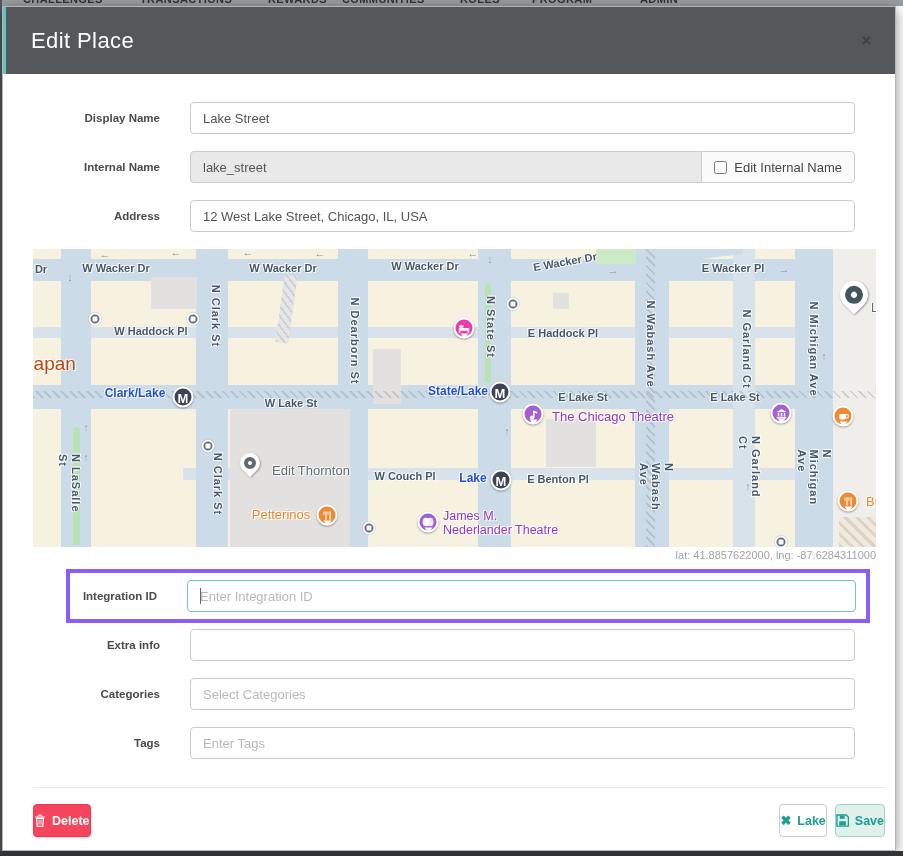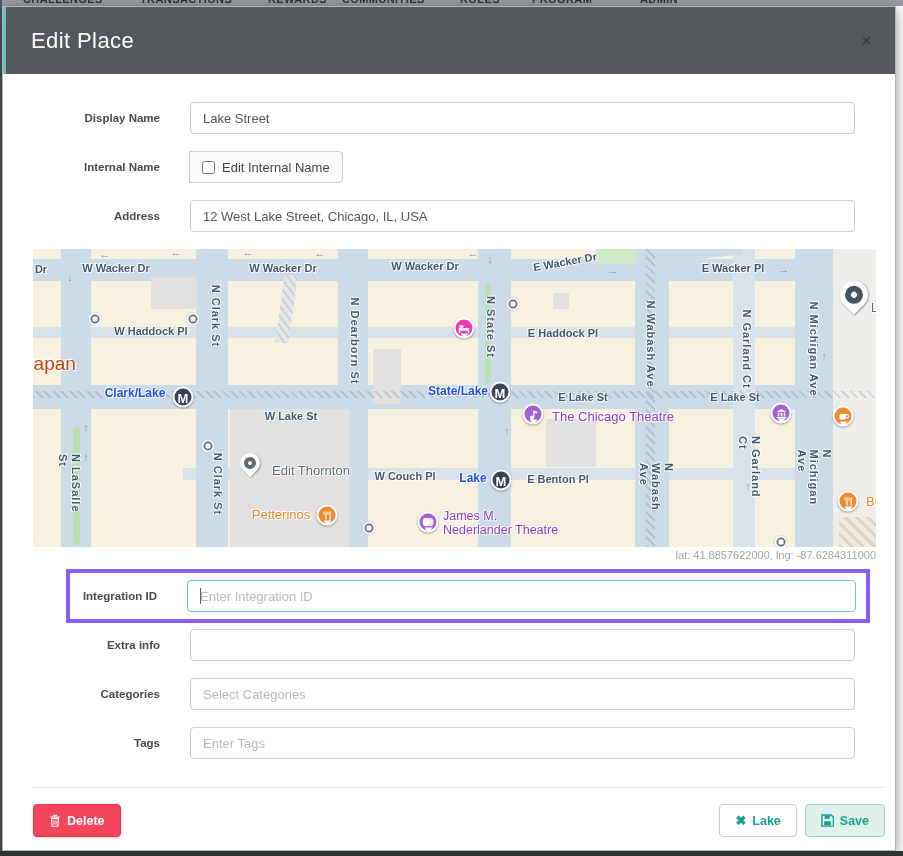--- a/index.html
+++ b/index.html
@@ -73,21 +73,21 @@
          transform:translate(-50%,-90%) rotate(-45deg); box-shadow:0 1px 2px rgba(0,0,0,.4); }
   .pin i { position:absolute; left:4px; top:4px; width:12px; height:12px; border-radius:50%; border:4px solid #5d6a73; }
   .pin.big { width:28px; height:28px; }
   .pin.big i { left:5px; top:5px; width:18px; height:18px; border:6px solid #44555f; }
   .latlng { width:843px; margin:2px -18px 0 3px; text-align:right; font-size:11px; color:#a3a3a3; }
 
   
   .modal-footer { display:flex; align-items:center; border-top:1px solid #e7e7e7; margin:28px 0 0 3px;
                   padding:16px 0 0 0; margin-right:-30px; }
   .btn { height:33px; border-radius:4px; font-weight:bold; font-size:12.5px; display:flex; align-items:center;
-         gap:6px; padding:0 15px; cursor:pointer; font-family:inherit; }
+         gap:6px; padding:0 0; cursor:pointer; font-family:inherit; }
   .btn-delete { background:#f5455c; color:#fff; border:1px solid #f33350; box-shadow:0 1px 2px rgba(0,0,0,.15); }
   .btn-close { background:#fff; color:#1a9f93; border:1px solid #ccc; }
   .btn-save { background:#e0f1ea; color:#1a9f93; border:1px solid #9ed4c8; margin-left:8px;justify-content:center; }
   .spacer { flex:1; }
   .xglyph { font-size:13px; }
 </style>
 </head>
 <body>
 
 <div class="top-strip" id="navstrip">
@@ -111,20 +111,21 @@
 
     <div class="frow">
       <div class="flabel">Display Name</div>
       <div class="ctrl"><input class="tinput" value="Lake Street" style=""></div>
     </div>
 
     <div class="frow">
       <div class="flabel">Internal Name</div>
       <div class="ctrl">
         <div class="igroup">
+          <input class="tinput" disabled="" value="lake_street" style="">
           <label class="addon">
             <input type="checkbox" style="">
             <span>Edit Internal Name</span>
           </label>
         </div>
       </div>
     </div>
 
     <div class="frow">
       <div class="flabel">Address</div>
@@ -158,21 +159,21 @@
         <div class="track" style="left: 0px; top: 142px; width: 843px; height: 7px;"></div>
         <div class="track" style="left: 613px; top: 0px; width: 9px; height: 298px;"></div>
         <div class="mlabel" style="left: 8px; top: 20px;">Dr</div>
         <div class="mlabel" style="left: 83px; top: 19px;">W Wacker Dr</div>
         <div class="mlabel" style="left: 250px; top: 19px;">W Wacker Dr</div>
         <div class="mlabel" style="left: 392px; top: 17px;">W Wacker Dr</div>
         <div class="mlabel" style="left: 532px; top: 13px; transform: translate(-50%, -50%) rotate(-10deg);">E Wacker Dr</div>
         <div class="mlabel" style="left: 700px; top: 19px;">E Wacker Pl</div>
         <div class="mlabel" style="left: 118px; top: 82px;">W Haddock Pl</div>
         <div class="mlabel" style="left: 530px; top: 84px;">E Haddock Pl</div>
-        <div class="mlabel" style="left: 258px; top: 167px;">W Lake St</div>
+        <div class="mlabel" style="left: 258px; top: 154px;">W Lake St</div>
         <div class="mlabel" style="left: 550px; top: 148px;">E Lake St</div>
         <div class="mlabel" style="left: 702px; top: 148px;">E Lake St</div>
         <div class="mlabel" style="left: 372px; top: 227px;">W Couch Pl</div>
         <div class="mlabel" style="left: 525px; top: 230px;">E Benton Pl</div>
         <div class="mlabel v" style="left: 36px; top: 236px;">N LaSalle St</div>
         <div class="mlabel v" style="left: 183px; top: 67px;">N Clark St</div>
         <div class="mlabel v" style="left: 185px; top: 235px;">N Clark St</div>
         <div class="mlabel v" style="left: 322px; top: 92px;">N Dearborn St</div>
         <div class="mlabel v" style="left: 458px; top: 78px;">N State St</div>
         <div class="mlabel v" style="left: 618px; top: 95px;">N Wabash Ave</div>

